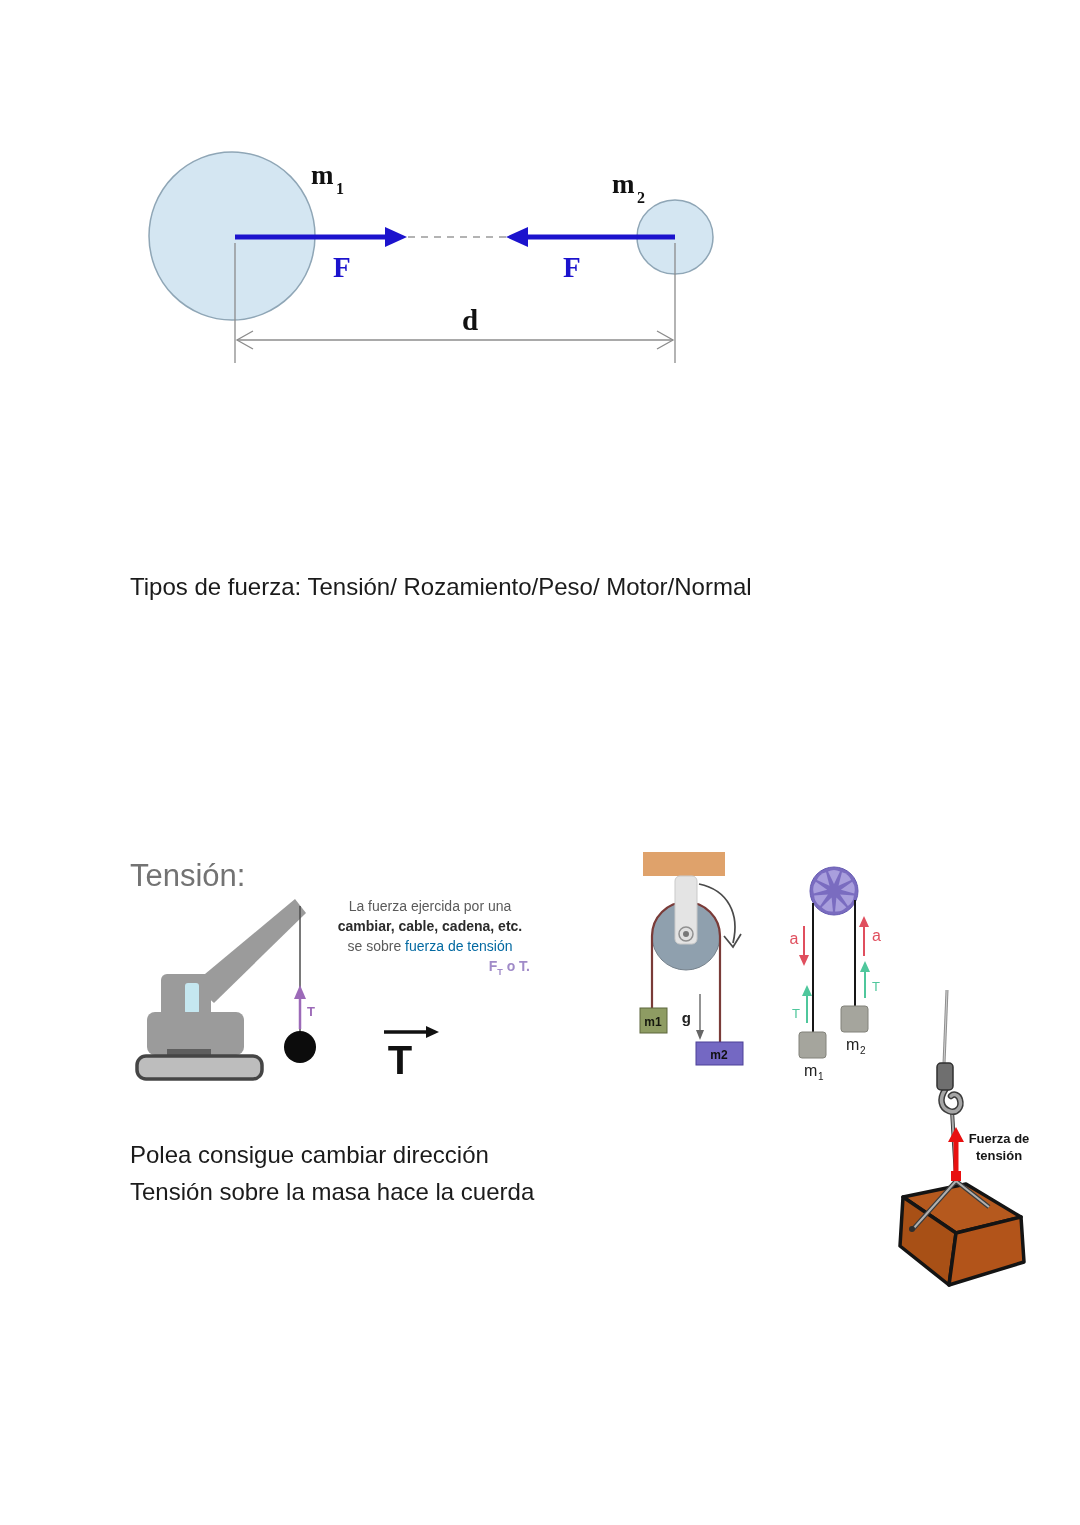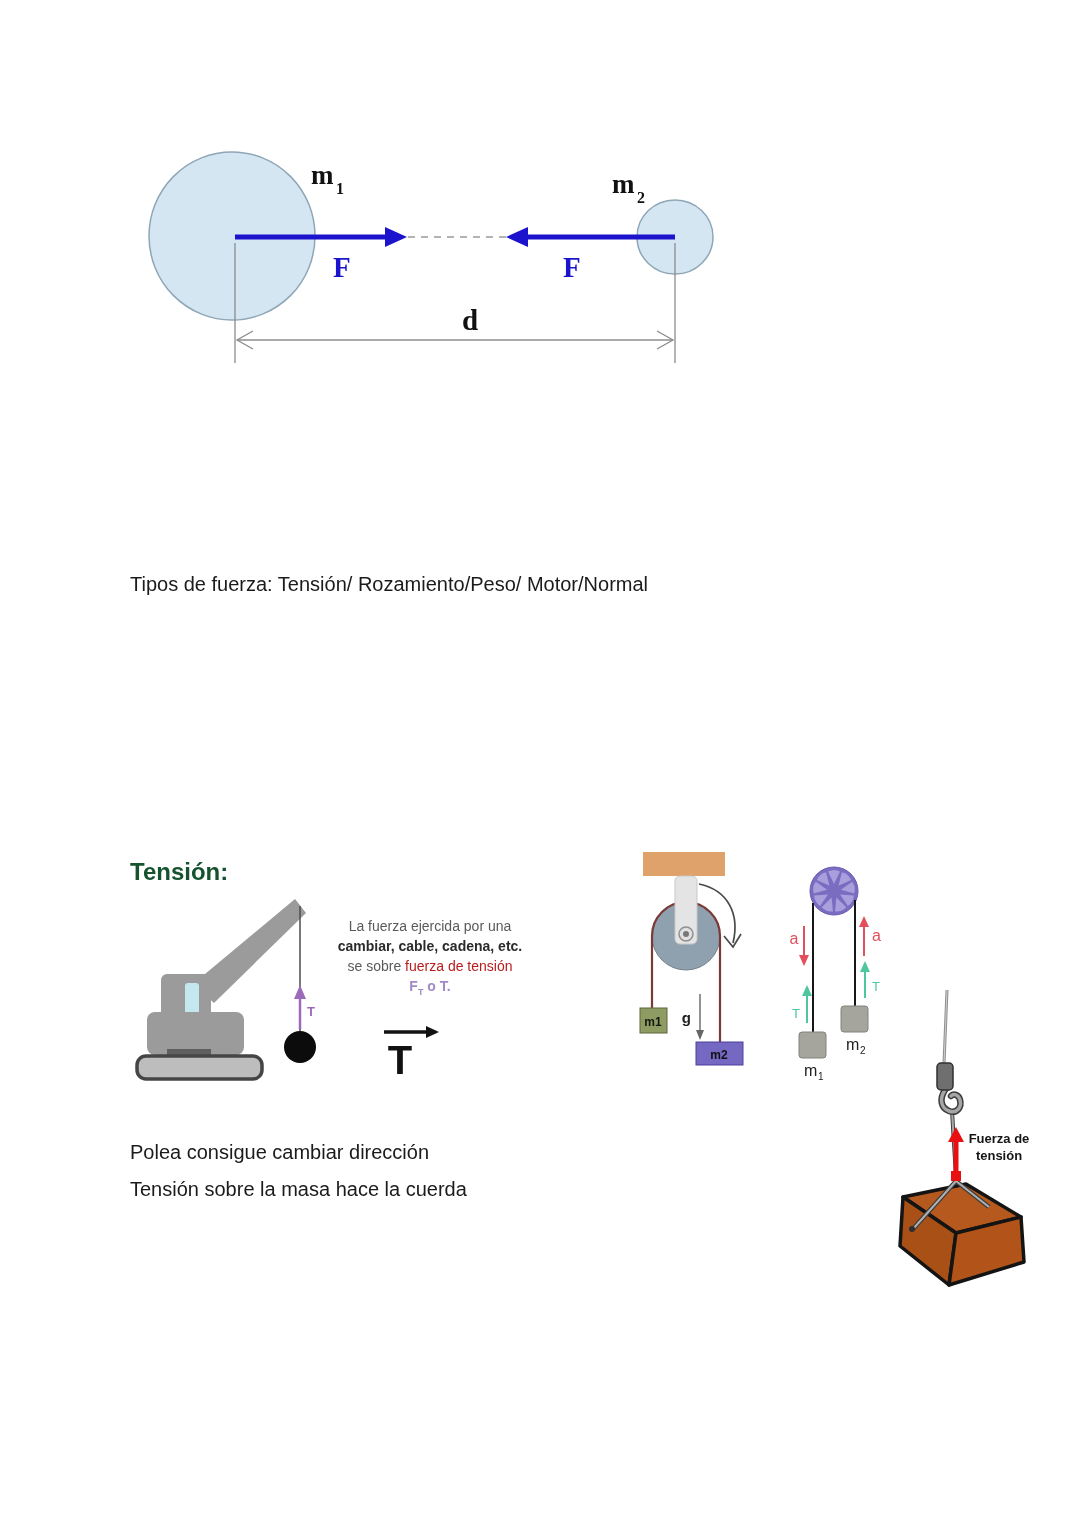--- a/index.html
+++ b/index.html
@@ -1,24 +1,24 @@
 <!DOCTYPE html>
 <html><head>
 <meta charset="utf-8">
 <style>
   html,body{margin:0;padding:0;background:#fff;}
   #page{position:relative;width:1080px;height:1525px;background:#ffffff;overflow:hidden;
         font-family:"Liberation Sans", sans-serif;color:#151515;}
   .abs{position:absolute;}
-  .bodytext{font-size:20px;color:#1b1b1b;white-space:nowrap;}
-  .heading{font-size:24px;font-weight:bold;color:#14532d;white-space:nowrap;}
+  .bodytext{font-size:24px;color:#1b1b1b;white-space:nowrap;}
+  .heading{font-size:31px;font-weight:normal;color:#737373;white-space:nowrap;}
   .defblock{width:200px;text-align:center;font-size:14px;line-height:20px;color:#5a5a5a;}
   .defblock .strong{font-weight:bold;color:#2b2b2b;}
-  .defblock .purple{color:#b91c1c;}
-  .defblock .purplebold{color:#a08bc8;font-weight:bold;}
+  .defblock .purple{color:#0369a1;}
+  .defblock .purplebold{color:#a08bc8;font-weight:bold;text-align:right;}
   .defblock sub{font-size:9px;}
   svg{display:block;}
   svg text{font-family:"Liberation Sans", sans-serif;}
   text.serif{font-family:"Liberation Serif","DejaVu Serif",serif;font-weight:bold;}
 </style>
 </head>
 <body>
 
 <div id="page">
 
@@ -60,21 +60,21 @@
     <rect x="185" y="983" width="14" height="31" rx="3" fill="#c5e7f0"></rect>
     <rect x="147" y="1012" width="97" height="43" rx="8" fill="#9b9b9b"></rect>
     <rect x="167" y="1049" width="44" height="14" fill="#5e5e5e"></rect>
     <rect x="137" y="1056" width="125" height="23" rx="9" fill="#bdbdbd" stroke="#454545" stroke-width="3.5"></rect>
     <circle cx="300" cy="1047" r="16" fill="#0c0c0c"></circle>
     <path d="M 300 1029 V 997" stroke-width="2.5" stroke="#9c6ab8"></path>
     <polygon points="300 985 294 999 306 999" fill="#9c6ab8"></polygon>
     <text x="307" y="1016" font-size="13" font-weight="bold" fill="#9c6ab8">T</text>
   </svg>
 
-  <div class="abs defblock" style="left:330px;top:916px;">
+  <div class="abs defblock" style="left:330px;top:896px;">
     <div>La fuerza ejercida por una</div>
     <div class="strong">cambiar, cable, cadena, etc.</div>
     <div><span>se sobre</span>
       <span class="purple">fuerza de tensión</span></div>
     <div class="purplebold"><span>F</span><sub>T</sub><span> o T.</span></div>
   </div>
 
   <svg class="abs" style="left:372px;top:1016px;" width="76" height="66" viewBox="372 1016 76 66">
     <path d="M 384 1032 H 426" stroke="#111" stroke-width="3.5"></path>
     <polygon points="426 1026 439 1032 426 1038" fill="#111"></polygon>

